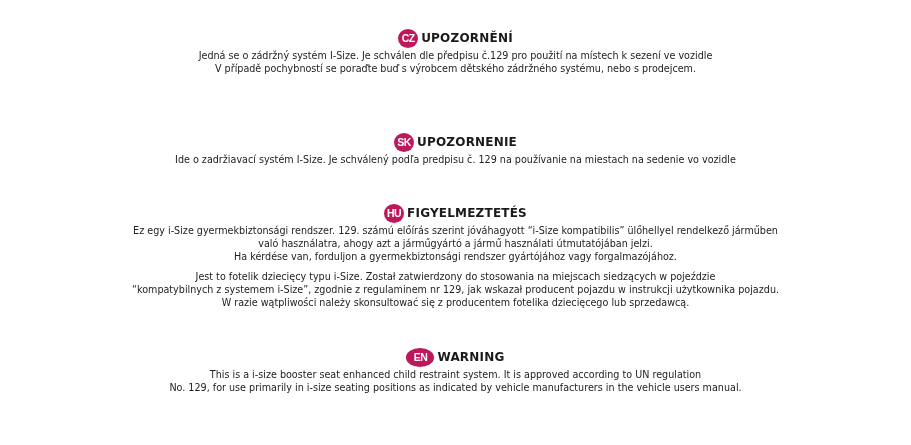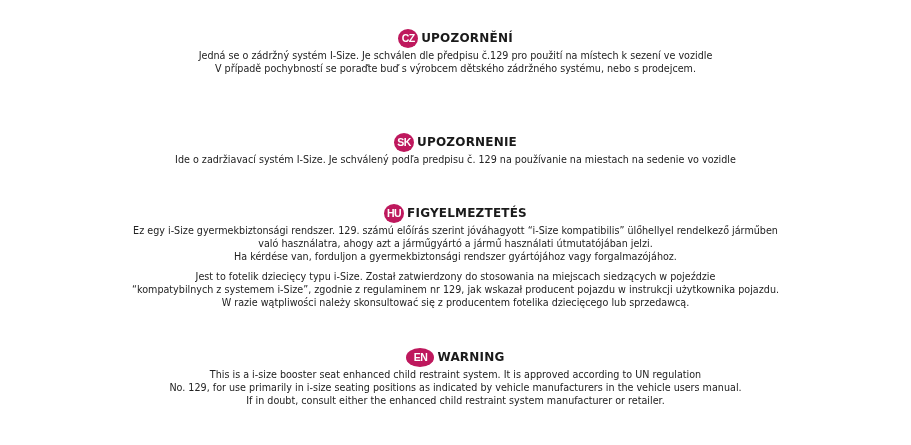--- a/index.html
+++ b/index.html
@@ -118,17 +118,16 @@
   </div>
 
   <div class="section" style="top:347px;">
     <div class="heading">
       <span class="badge wide">EN</span>
       <span class="title">WARNING</span>
     </div>
     <div class="body-lines">
       <span class="line">This is a i-size booster seat enhanced child restraint system. It is approved according to UN regulation</span>
       <span class="line">No. 129, for use primarily in i-size seating positions as indicated by vehicle manufacturers in the vehicle users manual.</span>
-      <span class="line">If in doubt, consult either the enhanced child restraint system manufacturer or retailer.</span>
     </div>
   </div>
 
 </div>
 
 </body></html>

